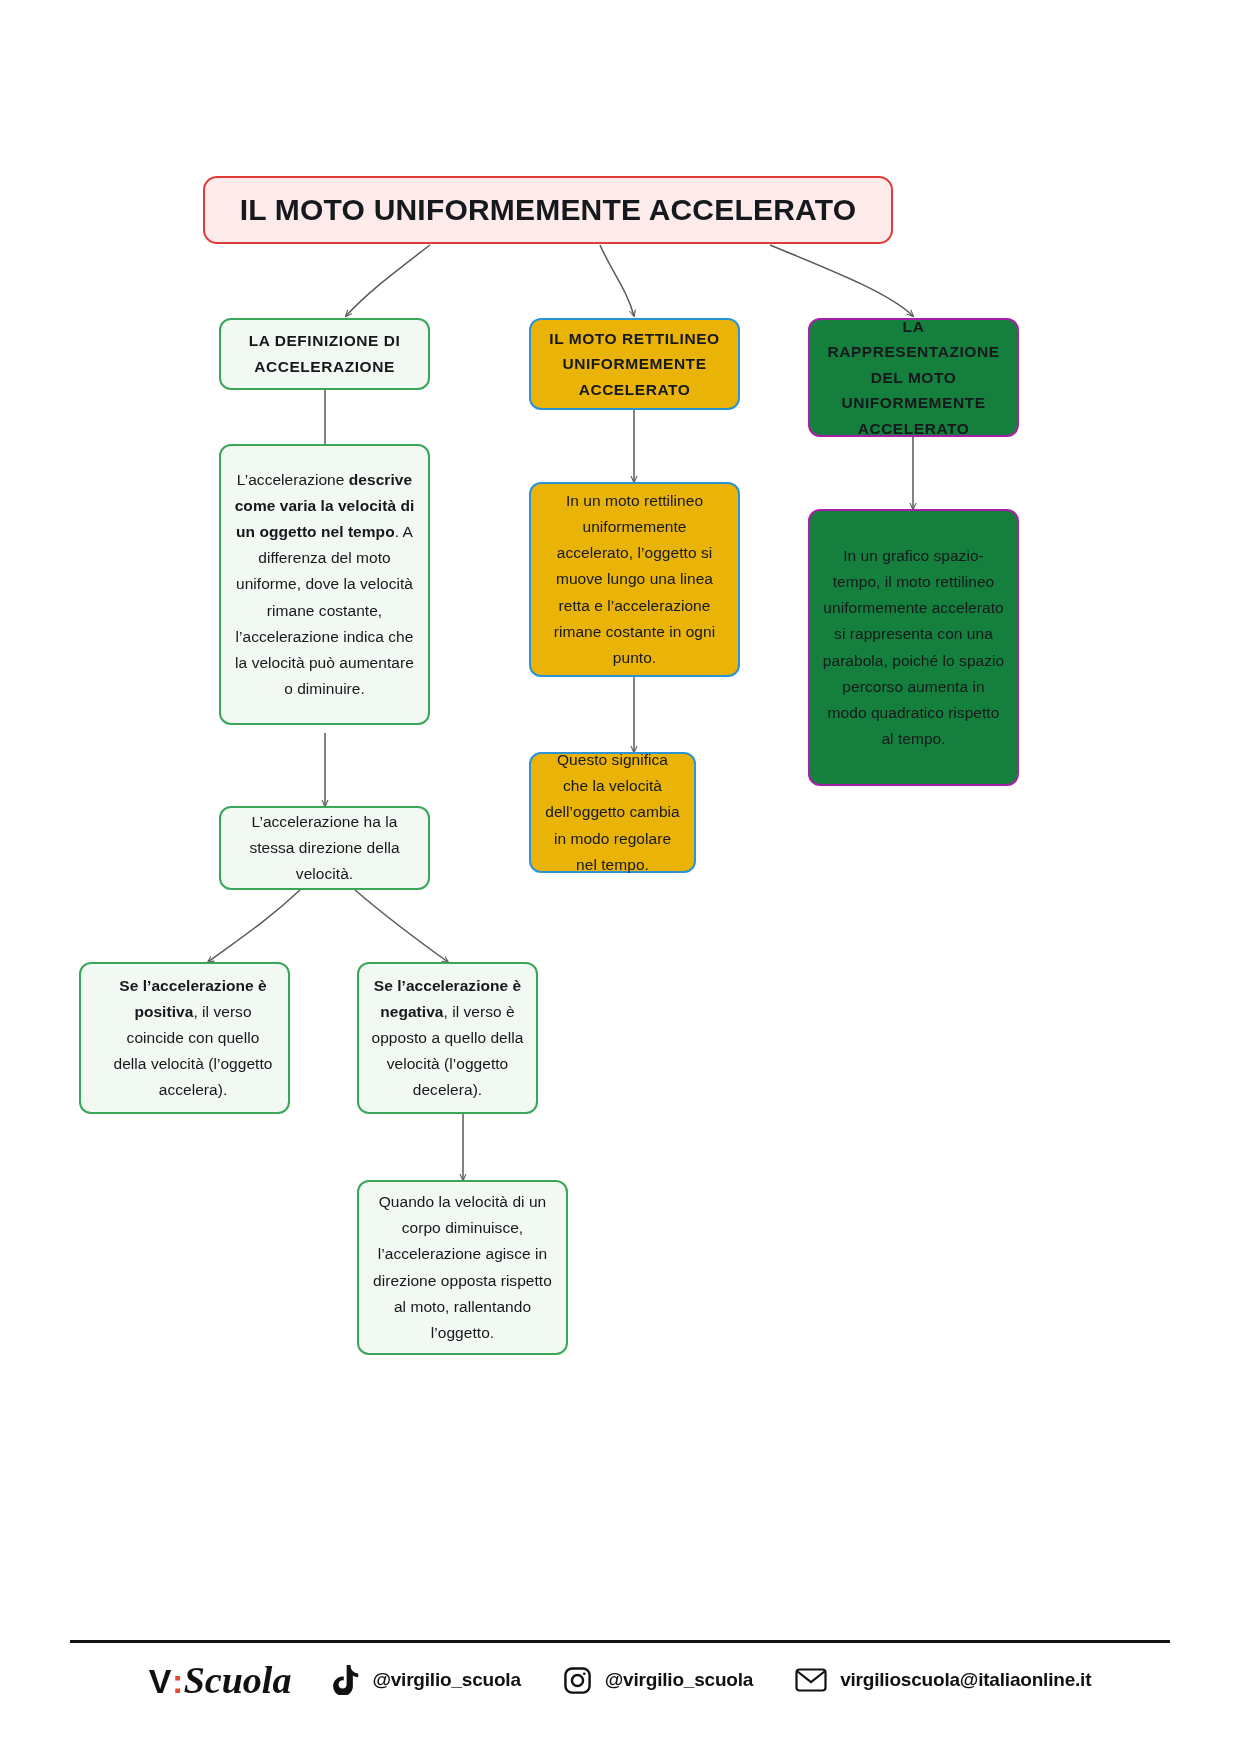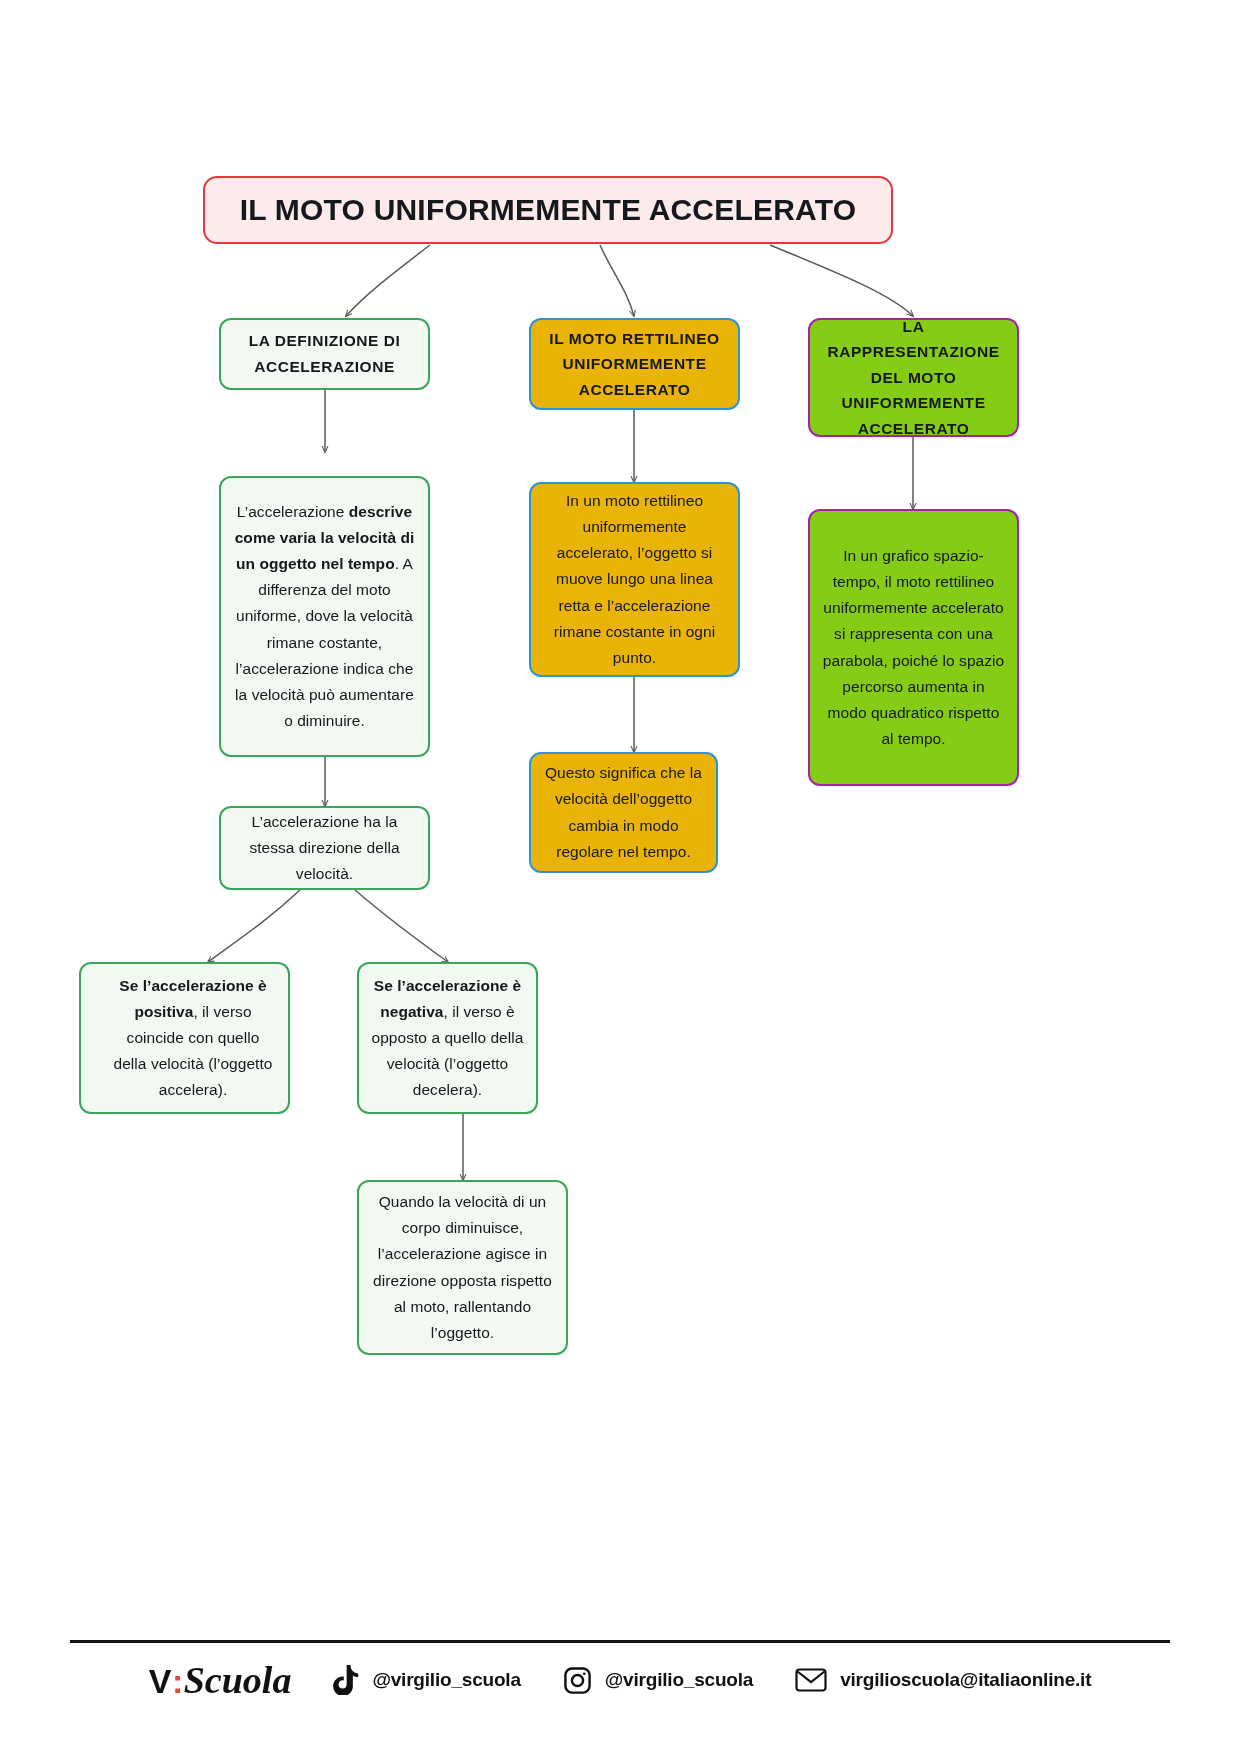--- a/index.html
+++ b/index.html
@@ -81,21 +81,21 @@
     letter-spacing: 0.05px;
     line-height: 1.68;
   }
   .node.body .txt b { font-weight: 700; }
 
   
   .theme-green  { border-color: #3aa65a; background: #f2f9f3; }
   
   .theme-blue   { border-color: #2b93d6; background: #eab308; }
   
-  .theme-purple { border-color: #a81fa8; background: #84cc16; }
+  .theme-purple { border-color: #a81fa8; background: #15803d; }
 
   
   #footer {
     position: absolute;
     left: 0;
     top: 1640px;
     width: 1240px;
     z-index: 3;
   }
   #footer .rule {
@@ -174,21 +174,21 @@
   </svg>
 
   <div class="node root" style="left:203px; top:176px; width:690px; height:68px;align-items:center;">
     <span class="txt">IL MOTO UNIFORMEMENTE ACCELERATO</span>
   </div>
 
   <div class="node head theme-green" style="left:219px; top:318px; width:211px; height:72px;">
     <span class="txt">LA DEFINIZIONE DI ACCELERAZIONE</span>
   </div>
 
-  <div class="node body theme-green" style="left:219px; top:476px; width:211px; height:281px;">
+  <div class="node body theme-green" style="left:219px; top:444px; width:211px; height:281px;">
     <span class="txt">
       <span>L’accelerazione </span><b>descrive come varia la velocità di un oggetto nel tempo</b><span>. A differenza del moto uniforme, dove la velocità rimane costante, l’accelerazione indica che la velocità può aumentare o diminuire.</span>
     </span>
   </div>
 
   <div class="node body theme-green" style="left:219px; top:806px; width:211px; height:84px;">
     <span class="txt">L’accelerazione ha la stessa direzione della velocità.</span>
   </div>
 
   <div class="node body theme-green" style="left:79px; top:962px; width:211px; height:152px;padding-left:29px;">
@@ -208,21 +208,21 @@
   </div>
 
   <div class="node head theme-blue" style="left:529px; top:318px; width:211px; height:92px;">
     <span class="txt">IL MOTO RETTILINEO UNIFORMEMENTE ACCELERATO</span>
   </div>
 
   <div class="node body theme-blue" style="left:529px; top:482px; width:211px; height:195px;">
     <span class="txt">In un moto rettilineo uniformemente accelerato, l’oggetto si muove lungo una linea retta e l’accelerazione rimane costante in ogni punto.</span>
   </div>
 
-  <div class="node body theme-blue" style="left:529px; top:752px; width:189px; height:121px;">
+  <div class="node body theme-blue" style="left:529px; top:752px; width:167px; height:121px;">
     <span class="txt">Questo significa che la velocità dell’oggetto cambia in modo regolare nel tempo.</span>
   </div>
 
   <div class="node head theme-purple" style="left:808px; top:318px; width:211px; height:119px;">
     <span class="txt">LA RAPPRESENTAZIONE DEL MOTO UNIFORMEMENTE ACCELERATO</span>
   </div>
 
   <div class="node body theme-purple" style="left:808px; top:509px; width:211px; height:277px;">
     <span class="txt">In un grafico spazio-tempo, il moto rettilineo uniformemente accelerato si rappresenta con una parabola, poiché lo spazio percorso aumenta in modo quadratico rispetto al tempo.</span>
   </div>

